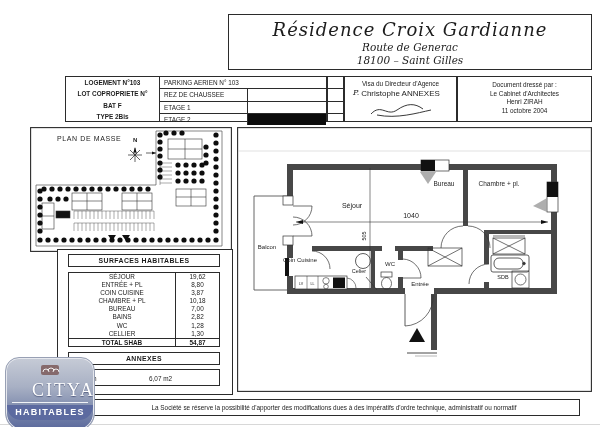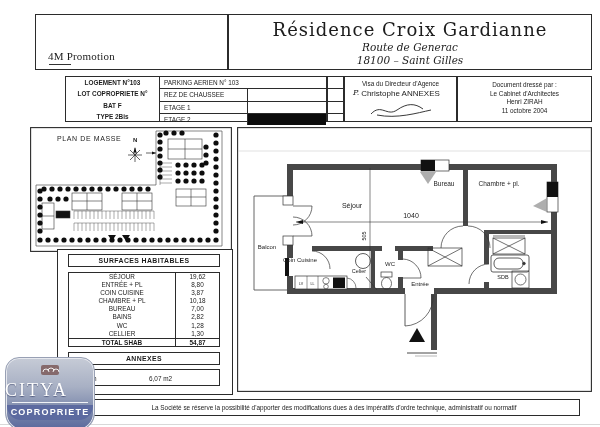--- a/index.html
+++ b/index.html
@@ -5,21 +5,21 @@
   html,body{margin:0;padding:0;background:#e8e8e8;}
   #page{position:relative;width:600px;height:427px;background:#ffffff;overflow:hidden;
         font-family:"Liberation Sans",sans-serif;color:#1c1c1c;}
   .abs{position:absolute;}
   .box{position:absolute;border:1.2px solid #2b2b2b;box-sizing:border-box;background:#fff;}
   .thin{border-width:1px;}
   
   .promo-text{position:absolute;left:12px;bottom:7px;font-family:"Liberation Serif",serif;
               font-size:11px;letter-spacing:.2px;}
   .promo-underline{position:absolute;left:13px;bottom:4px;width:22px;height:1px;background:#333;}
-  .title-line1{font-family:"DejaVu Serif",serif;font-size:18px;
+  .title-line1{font-family:"DejaVu Serif",serif;font-style:italic;font-size:18px;
                text-align:center;margin-top:4px;letter-spacing:1px;}
   .title-line2{font-family:"DejaVu Serif",serif;font-style:italic;font-size:10.5px;text-align:center;margin-top:1px;}
   
   .cellrow{height:11.25px;line-height:11.25px;font-size:6.4px;overflow:hidden;white-space:nowrap;}
   .lg-row{font-weight:bold;text-align:center;}
   .lv-row{display:flex;border-top:1px solid #2b2b2b;}
   .lv-row:first-child{border-top:none;}
   .lv-label{padding-left:4px;box-sizing:border-box;}
   .lv-val{box-sizing:border-box;border-left:1px solid #2b2b2b;flex:1;}
   .smalltxt{font-size:6.4px;line-height:8.5px;text-align:center;}
@@ -27,38 +27,34 @@
   .srow{display:flex;height:8.1px;line-height:8.1px;font-size:6.4px;}
   .srow .lbl{flex:1;text-align:center;}
   .srow .val{width:44px;text-align:center;border-left:1px solid #2b2b2b;box-sizing:border-box;}
   .srow.total{border-top:1.2px solid #2b2b2b;font-weight:bold;height:8.6px;line-height:8.6px;}
   .hdr{font-size:6.9px;font-weight:bold;text-align:center;letter-spacing:.4px;}
   
   #logo{position:absolute;left:5px;top:357px;width:90px;height:74px;z-index:5;}
   #logo .badge{position:absolute;inset:0;border-radius:14px 14px 18px 18px;
      background:linear-gradient(180deg,#c6cbd6 0%,#a8b0c4 40%,#7c89ac 72%,#5a689c 100%);
      border:1px solid #98a0b4;box-shadow:0 0 0 1px #e6e8ee inset;}
-  #logo .cityatxt{position:absolute;top:23px;width:100%;text-align:left;color:#fff;
+  #logo .cityatxt{position:absolute;top:23px;width:100%;text-align:right;color:#fff;
      font-family:"Liberation Serif",serif;font-size:18px;letter-spacing:2px;
      text-shadow:0 1px 1px rgba(40,50,90,.6);}
   #logo .rule{position:absolute;top:45px;left:7px;right:7px;height:1px;background:#f0f2f6;}
   #logo .band{position:absolute;left:2px;right:2px;top:48px;height:15px;background:#5c6aa0;
      border-radius:0 0 14px 14px;color:#fff;font-size:9px;letter-spacing:1.2px;
      text-align:center;line-height:15px;font-weight:bold;}
   svg text{font-family:"Liberation Sans",sans-serif;fill:#1c1c1c;}
 </style>
 </head>
 <body>
 
 <div id="page">
 
-  <div class="box" style="left:35px;top:14px;width:193px;height:56px;">
-    <span class="promo-text">4M Promotion</span>
-    <span class="promo-underline"></span>
-  </div>
 
   <div class="box" style="left:228px;top:14px;width:364px;height:56px;">
     <div class="title-line1">Résidence Croix Gardianne</div>
     <div class="title-line2">Route de Generac</div>
     <div class="title-line2">18100 – Saint Gilles</div>
   </div>
 
   <div class="box thin" style="left:65px;top:76px;width:95px;height:46px;">
     <div class="cellrow lg-row">LOGEMENT N°103</div>
     <div class="cellrow lg-row">LOT COPROPRIETE N°</div>
@@ -457,16 +453,16 @@
   <div class="abs" style="left:0;top:424px;width:600px;height:1px;background:#d8d8d8;"></div>
 
   <div id="logo">
     <div class="badge"></div>
     <svg width="26" height="14" style="position:absolute;left:32px;top:6px;">
       <rect x="4" y="2" width="18" height="10" rx="2" fill="#7d5a5a" opacity="0.85"></rect>
       <path d="M6 9 a3 3 0 0 1 6 0 M11 8 a3 3 0 0 1 6 0 M16 9 a3 3 0 0 1 6 0" stroke="#f2f2f2" stroke-width="1" fill="none"></path>
     </svg>
     <div class="cityatxt">CITYA</div>
     <div class="rule"></div>
-    <div class="band">COPROPRIETE</div>
+    <div class="band">HABITABLES</div>
   </div>
 
 </div>
 
 </body></html>

